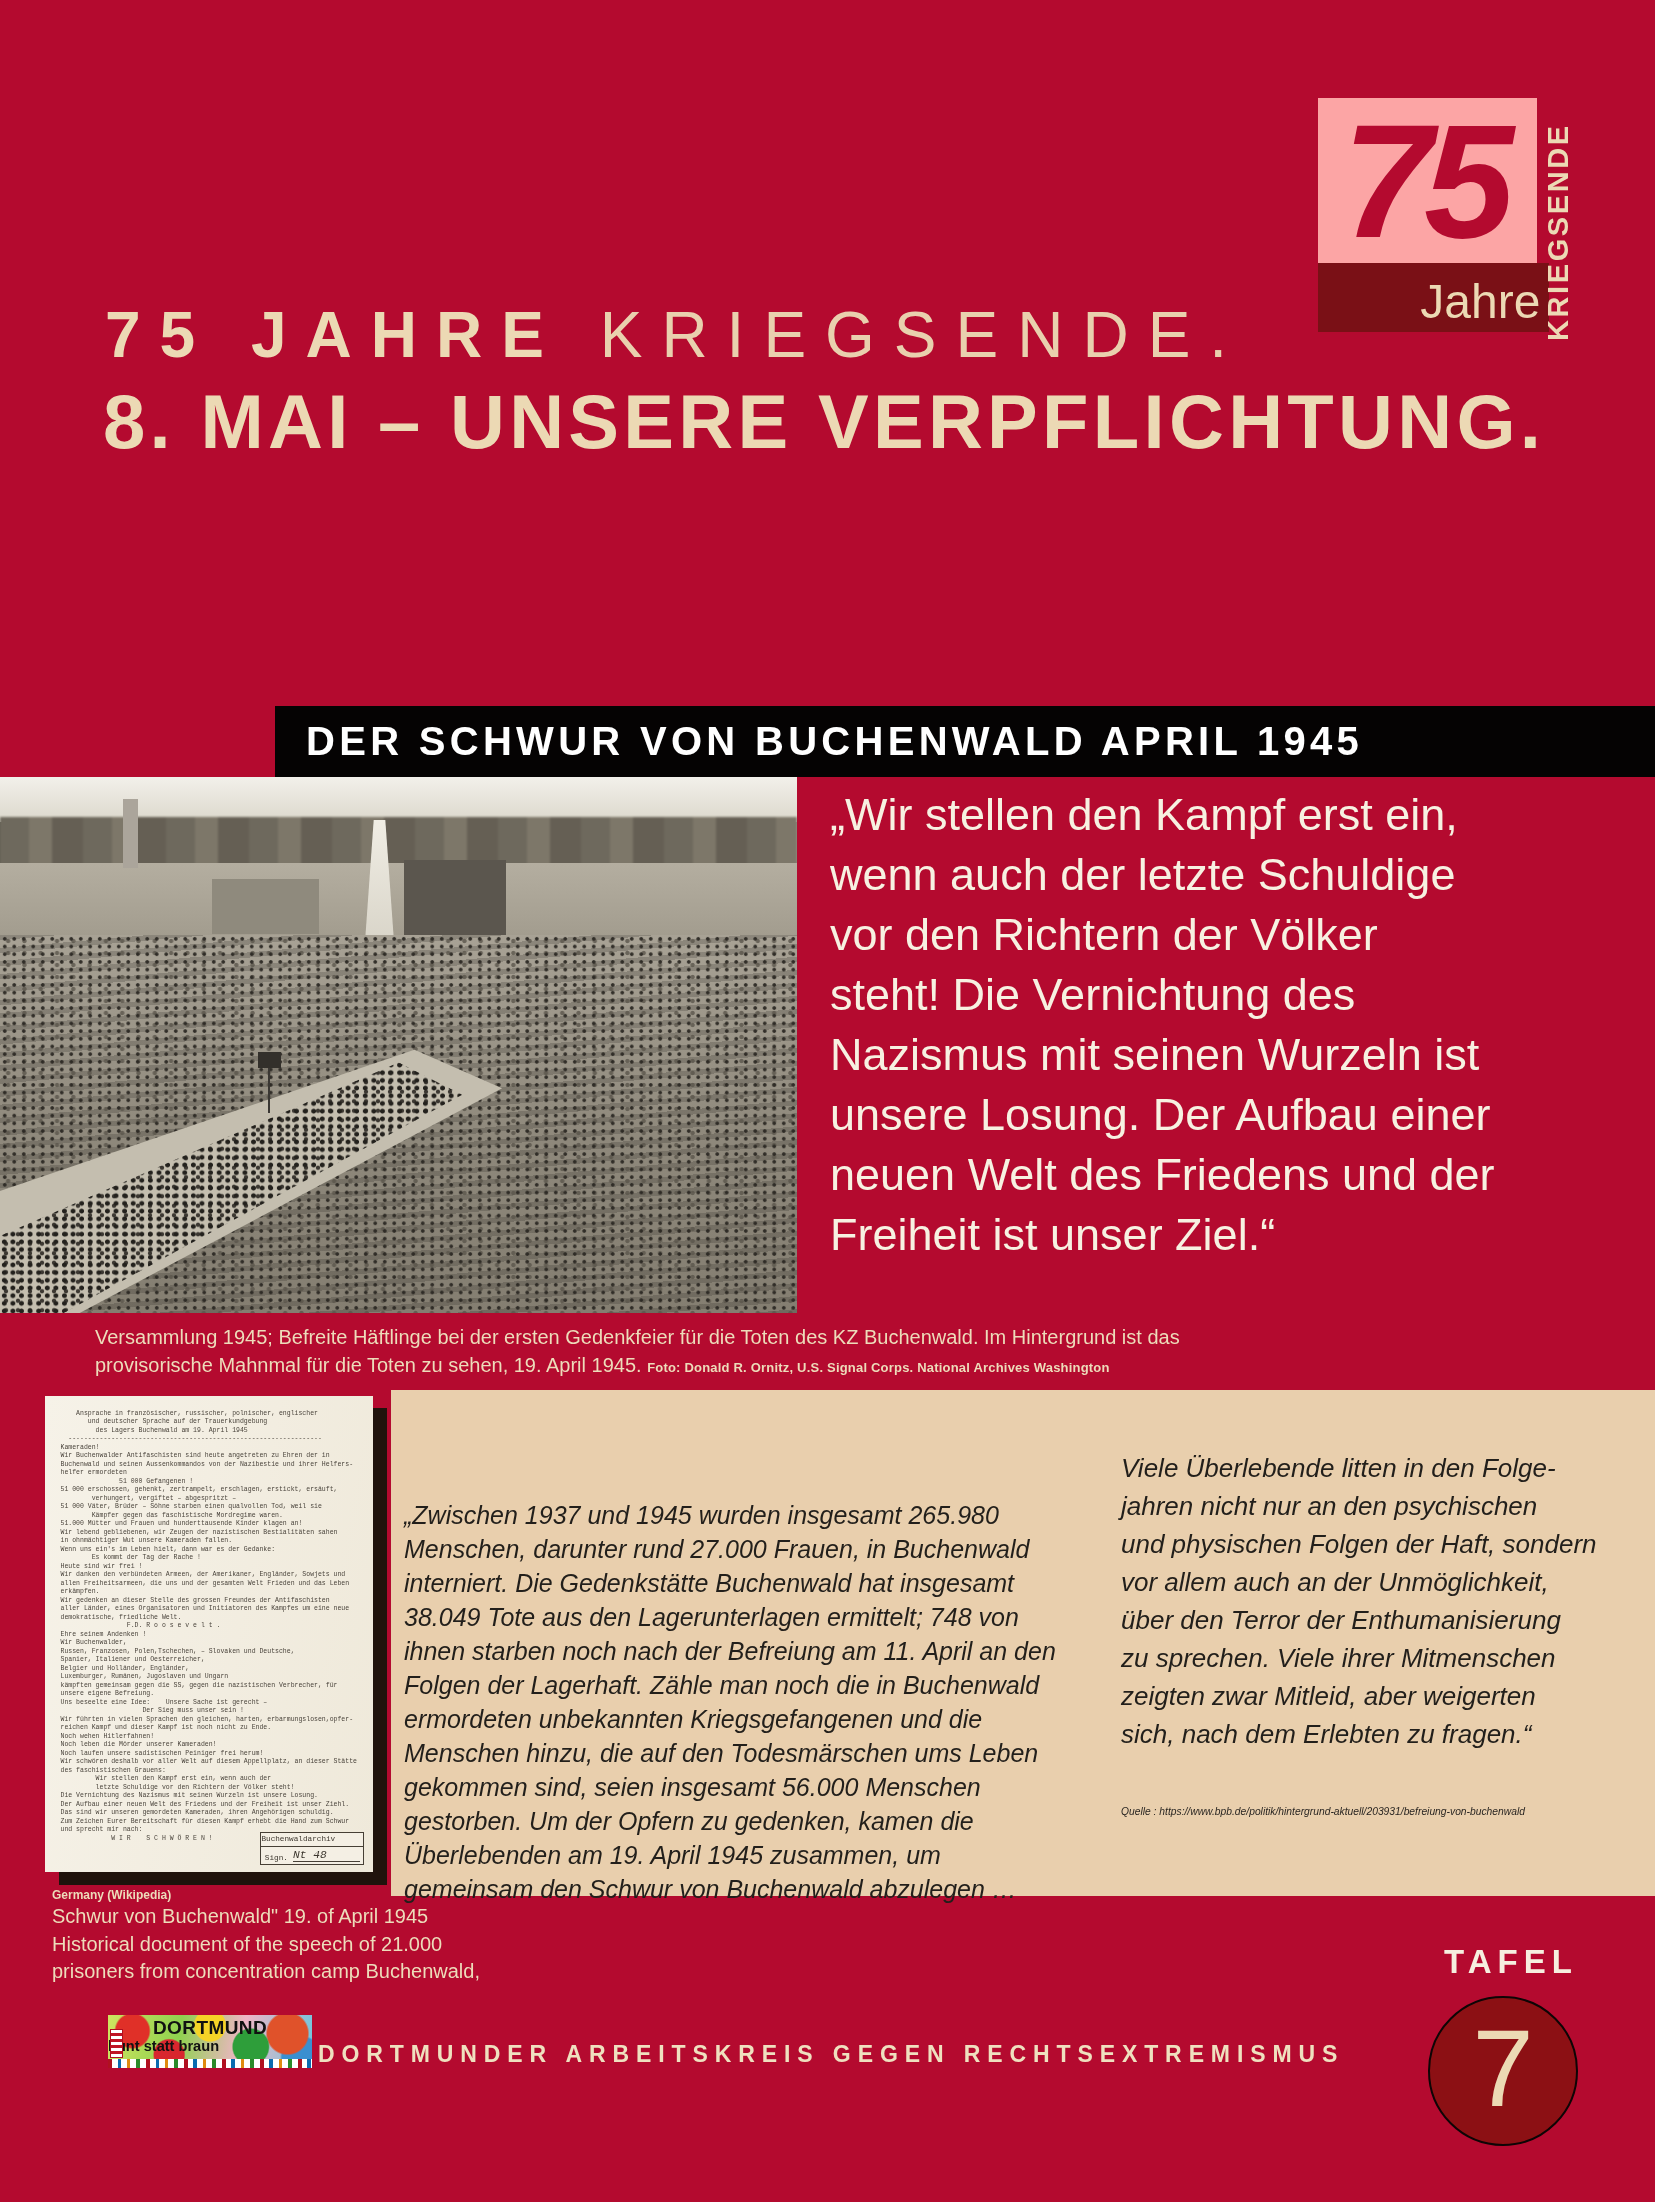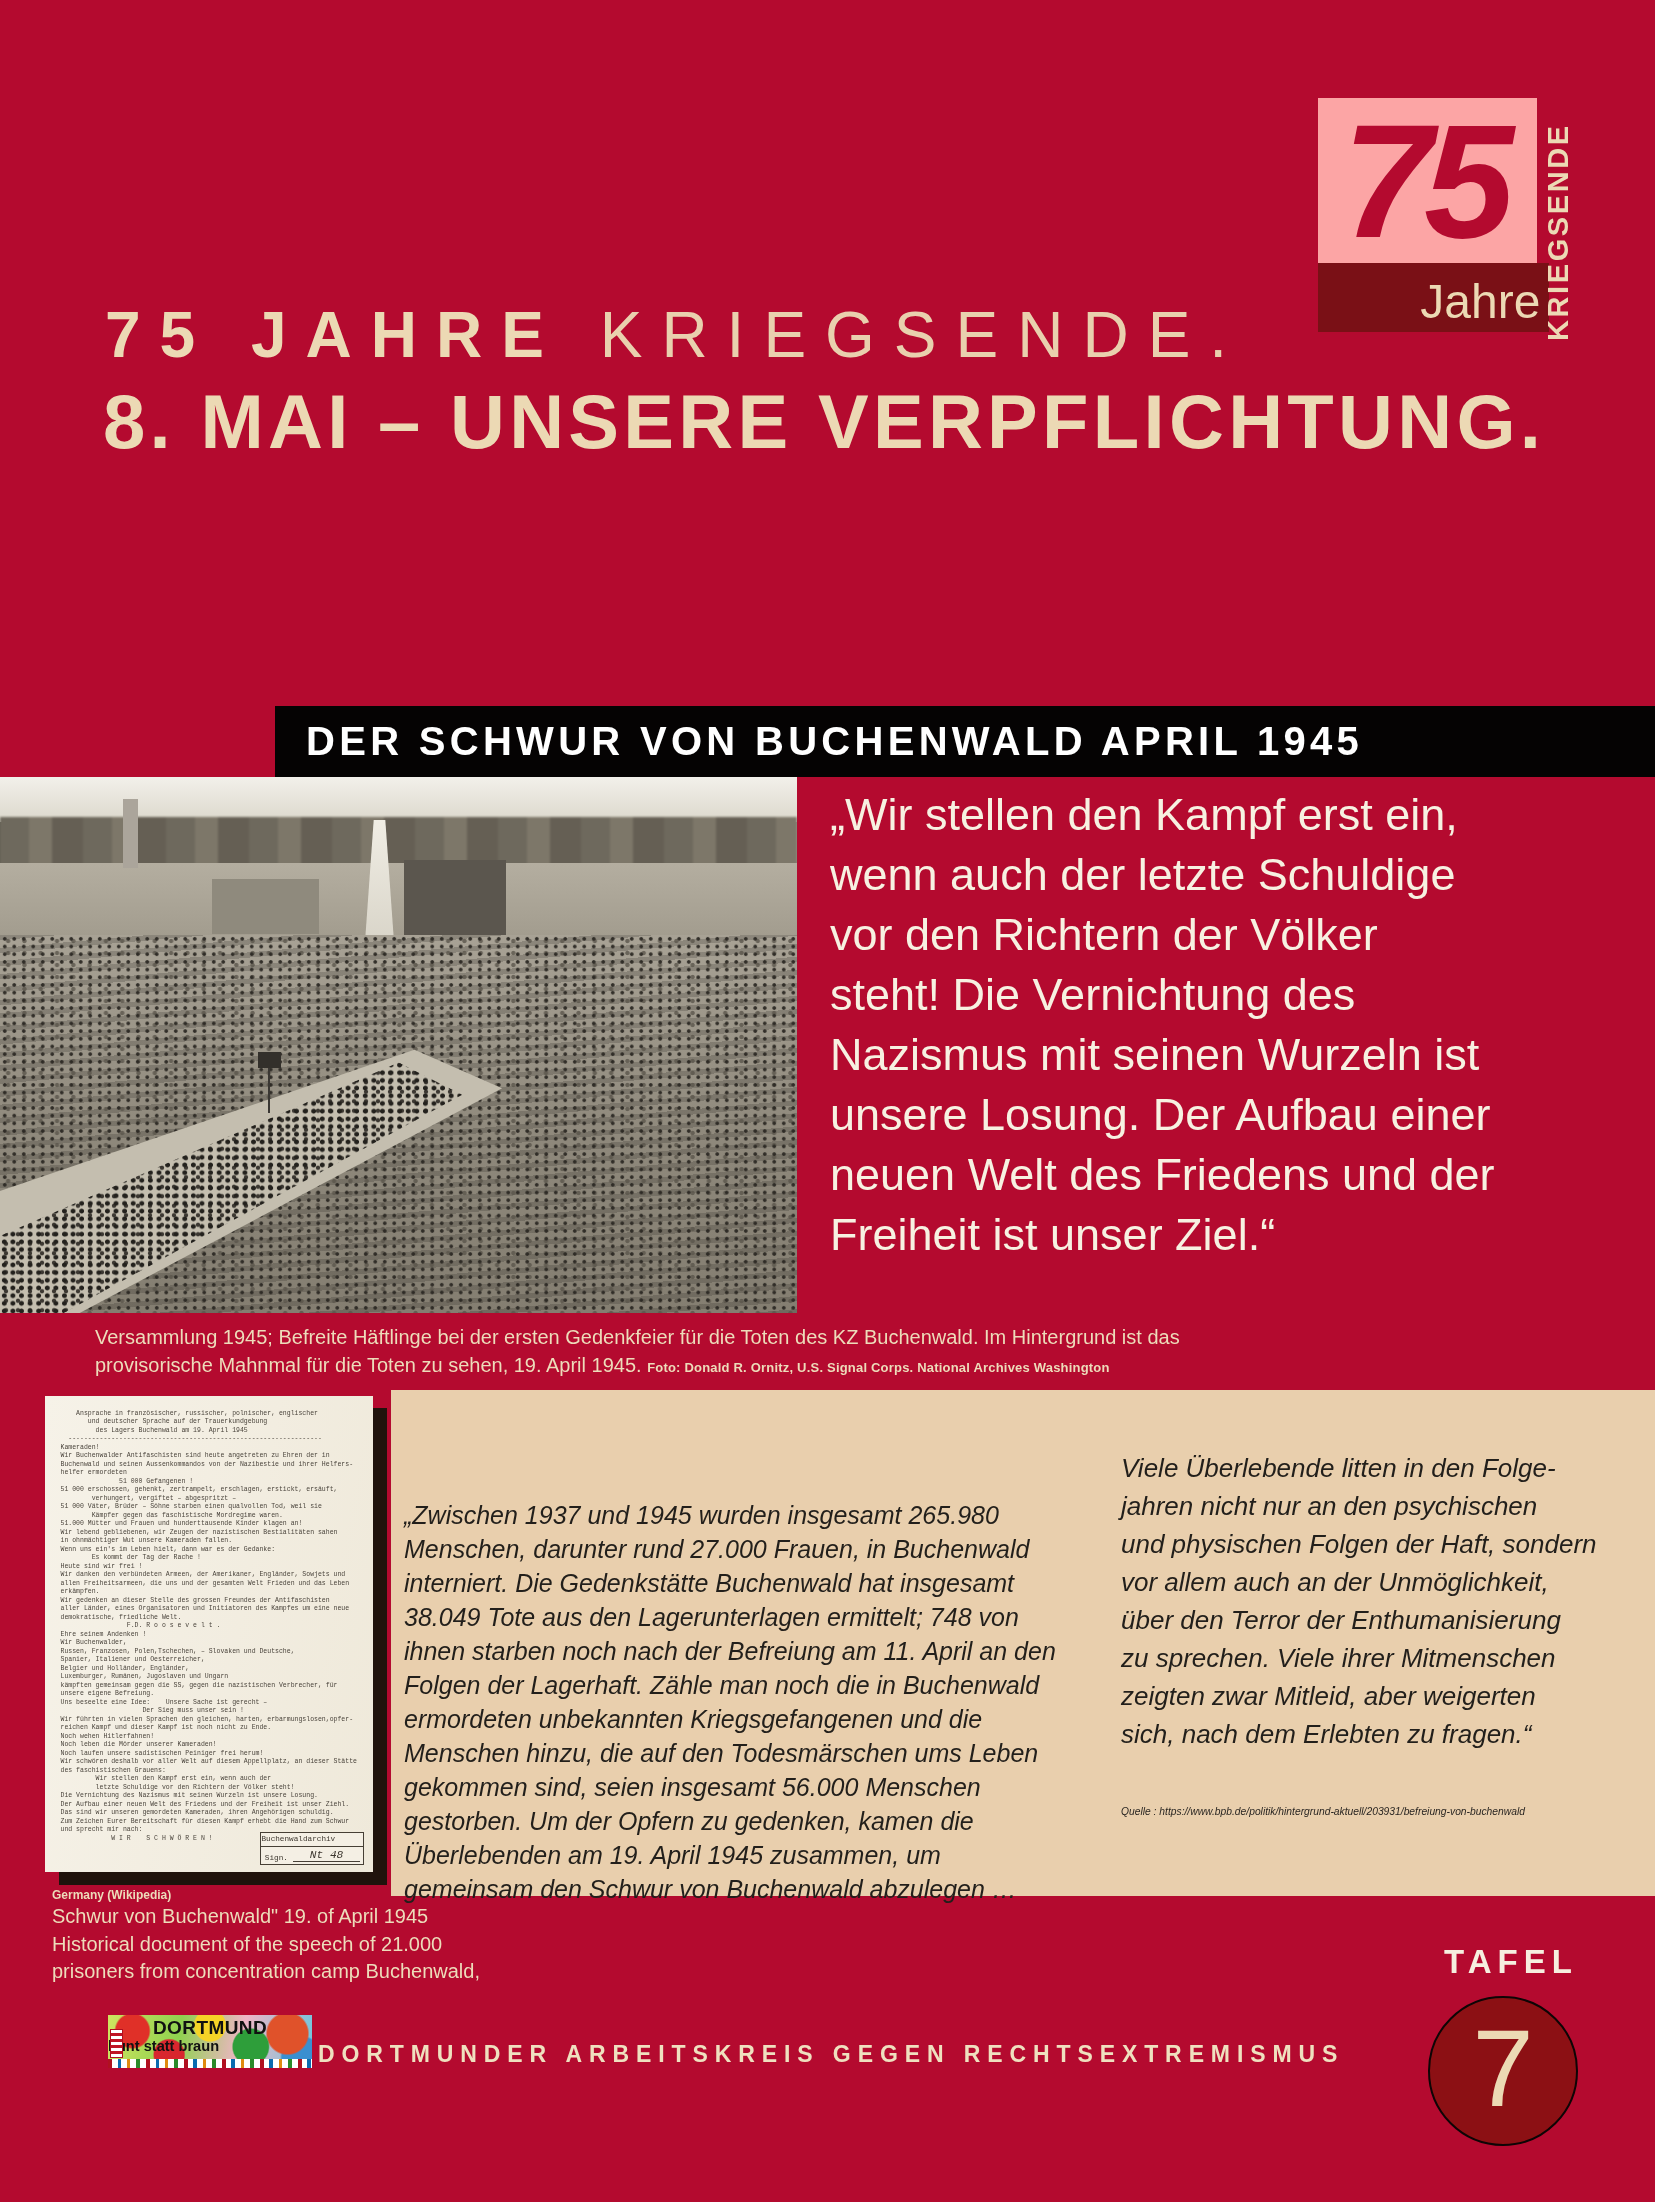--- a/index.html
+++ b/index.html
@@ -73,21 +73,21 @@
   .paper-shadow{position:absolute;left:59px;top:1408px;width:328px;height:477px;background:#20130c;}
   .paper{position:absolute;left:45px;top:1396px;width:328px;height:476px;
          background:linear-gradient(100deg,#f6f2e8,#efe9da);box-sizing:border-box;
          padding:13.8px 6.9px 6.9px 15.5px;overflow:hidden;}
   .doc-text{margin:0;font-family:"Liberation Mono",monospace;font-size:6.5px;line-height:8.5px;
             color:#4a443c;white-space:pre;}
   .stamp{position:absolute;right:8.6px;bottom:6.9px;width:102px;background:#f4efe4;
          border:1.7px solid #463f35;font-family:"Liberation Mono",monospace;color:#3c362e;}
   .stamp-r1{border-bottom:1.3px solid #463f35;font-size:7.7px;text-align:left;padding:2.6px 0;}
   .stamp-r2{display:flex;align-items:flex-end;gap:5.2px;padding:1.7px 3.4px 2.6px 3.4px;font-size:7.7px;}
-  .stamp-sign{font-size:11.2px;font-style:italic;border-bottom:0.9px solid #463f35;flex:1;text-align:center;}
+  .stamp-sign{font-size:11.2px;font-style:italic;border-bottom:0.9px solid #463f35;flex:1;text-align:left;}
   
   .doc-caption{position:absolute;left:52px;top:1903px;color:#eddcba;font-size:20px;line-height:27.5px;
                white-space:pre-line;}
   .doc-caption-small{position:absolute;left:52px;top:1888px;color:#eddcba;font-size:12px;font-weight:bold;}
   
   .col{position:absolute;font-style:italic;color:#221f1b;white-space:pre;}
   .col1{left:404px;top:1498px;font-size:25px;line-height:34px;}
   .col2{left:1121px;top:1449px;font-size:26px;line-height:38px;}
   .source{position:absolute;left:1121px;top:1805px;font-size:11.2px;font-style:italic;color:#2a2622;
           transform:scaleX(.92);transform-origin:left top;white-space:nowrap;}

